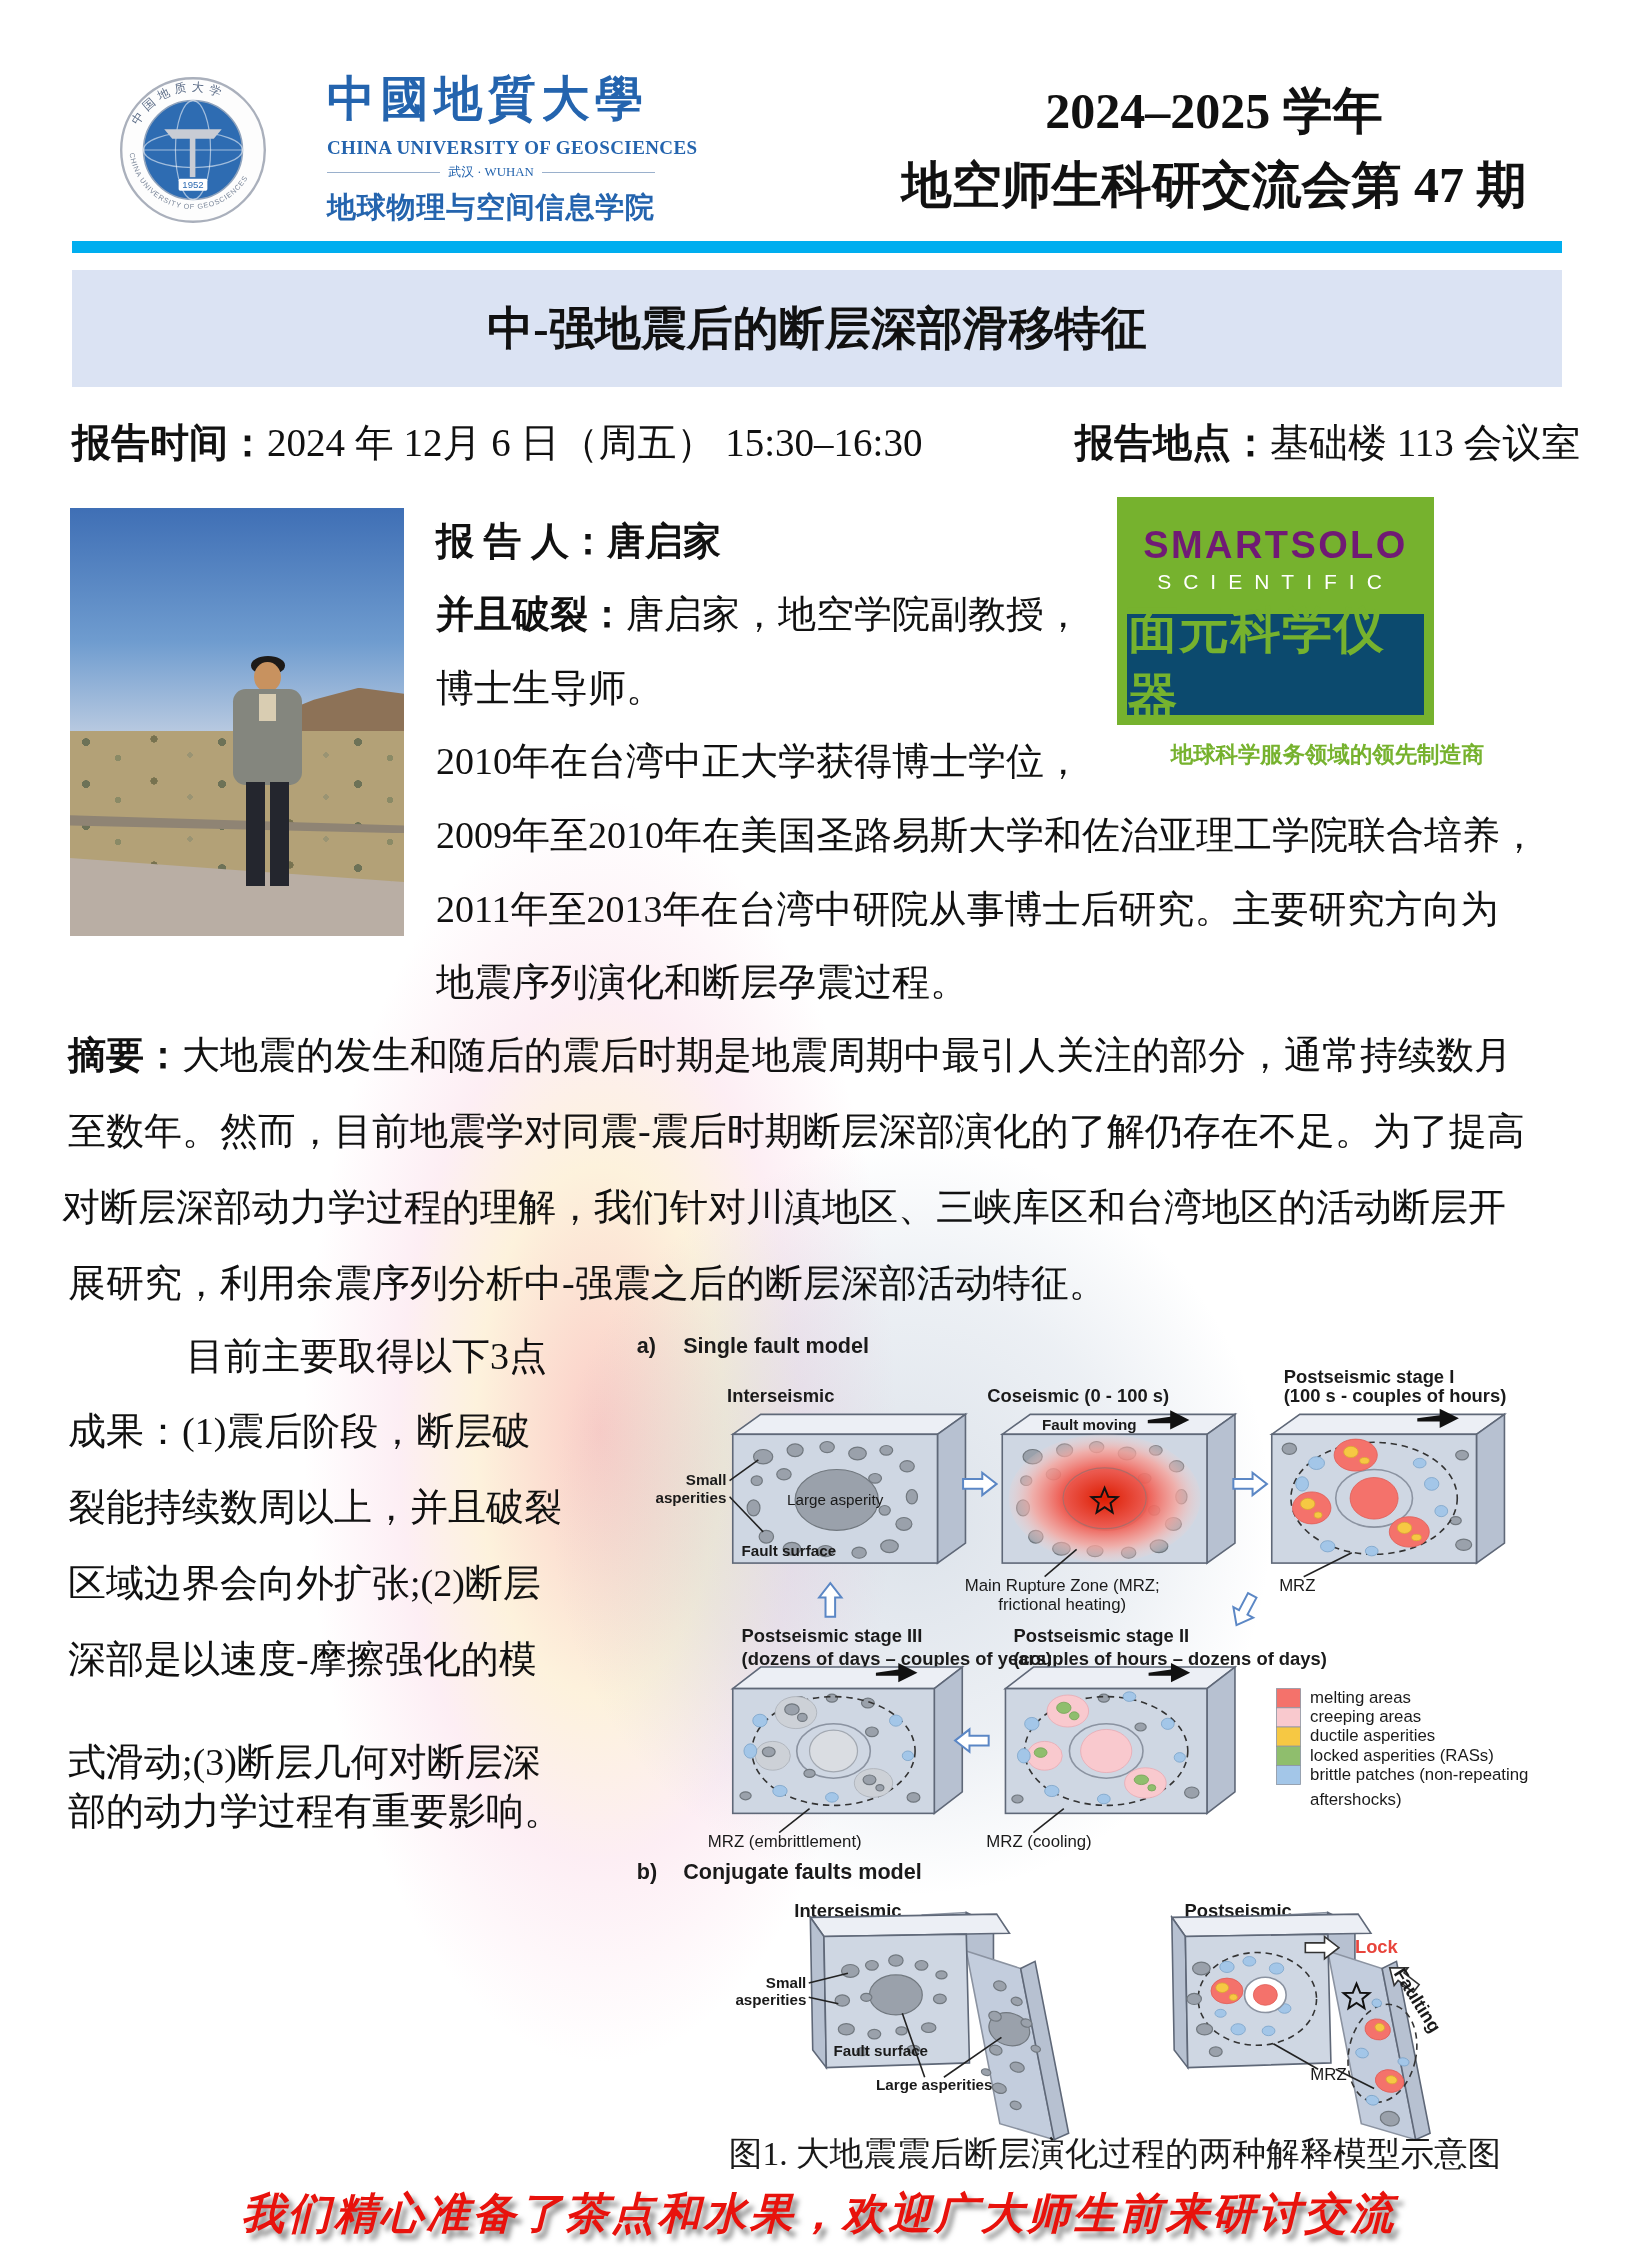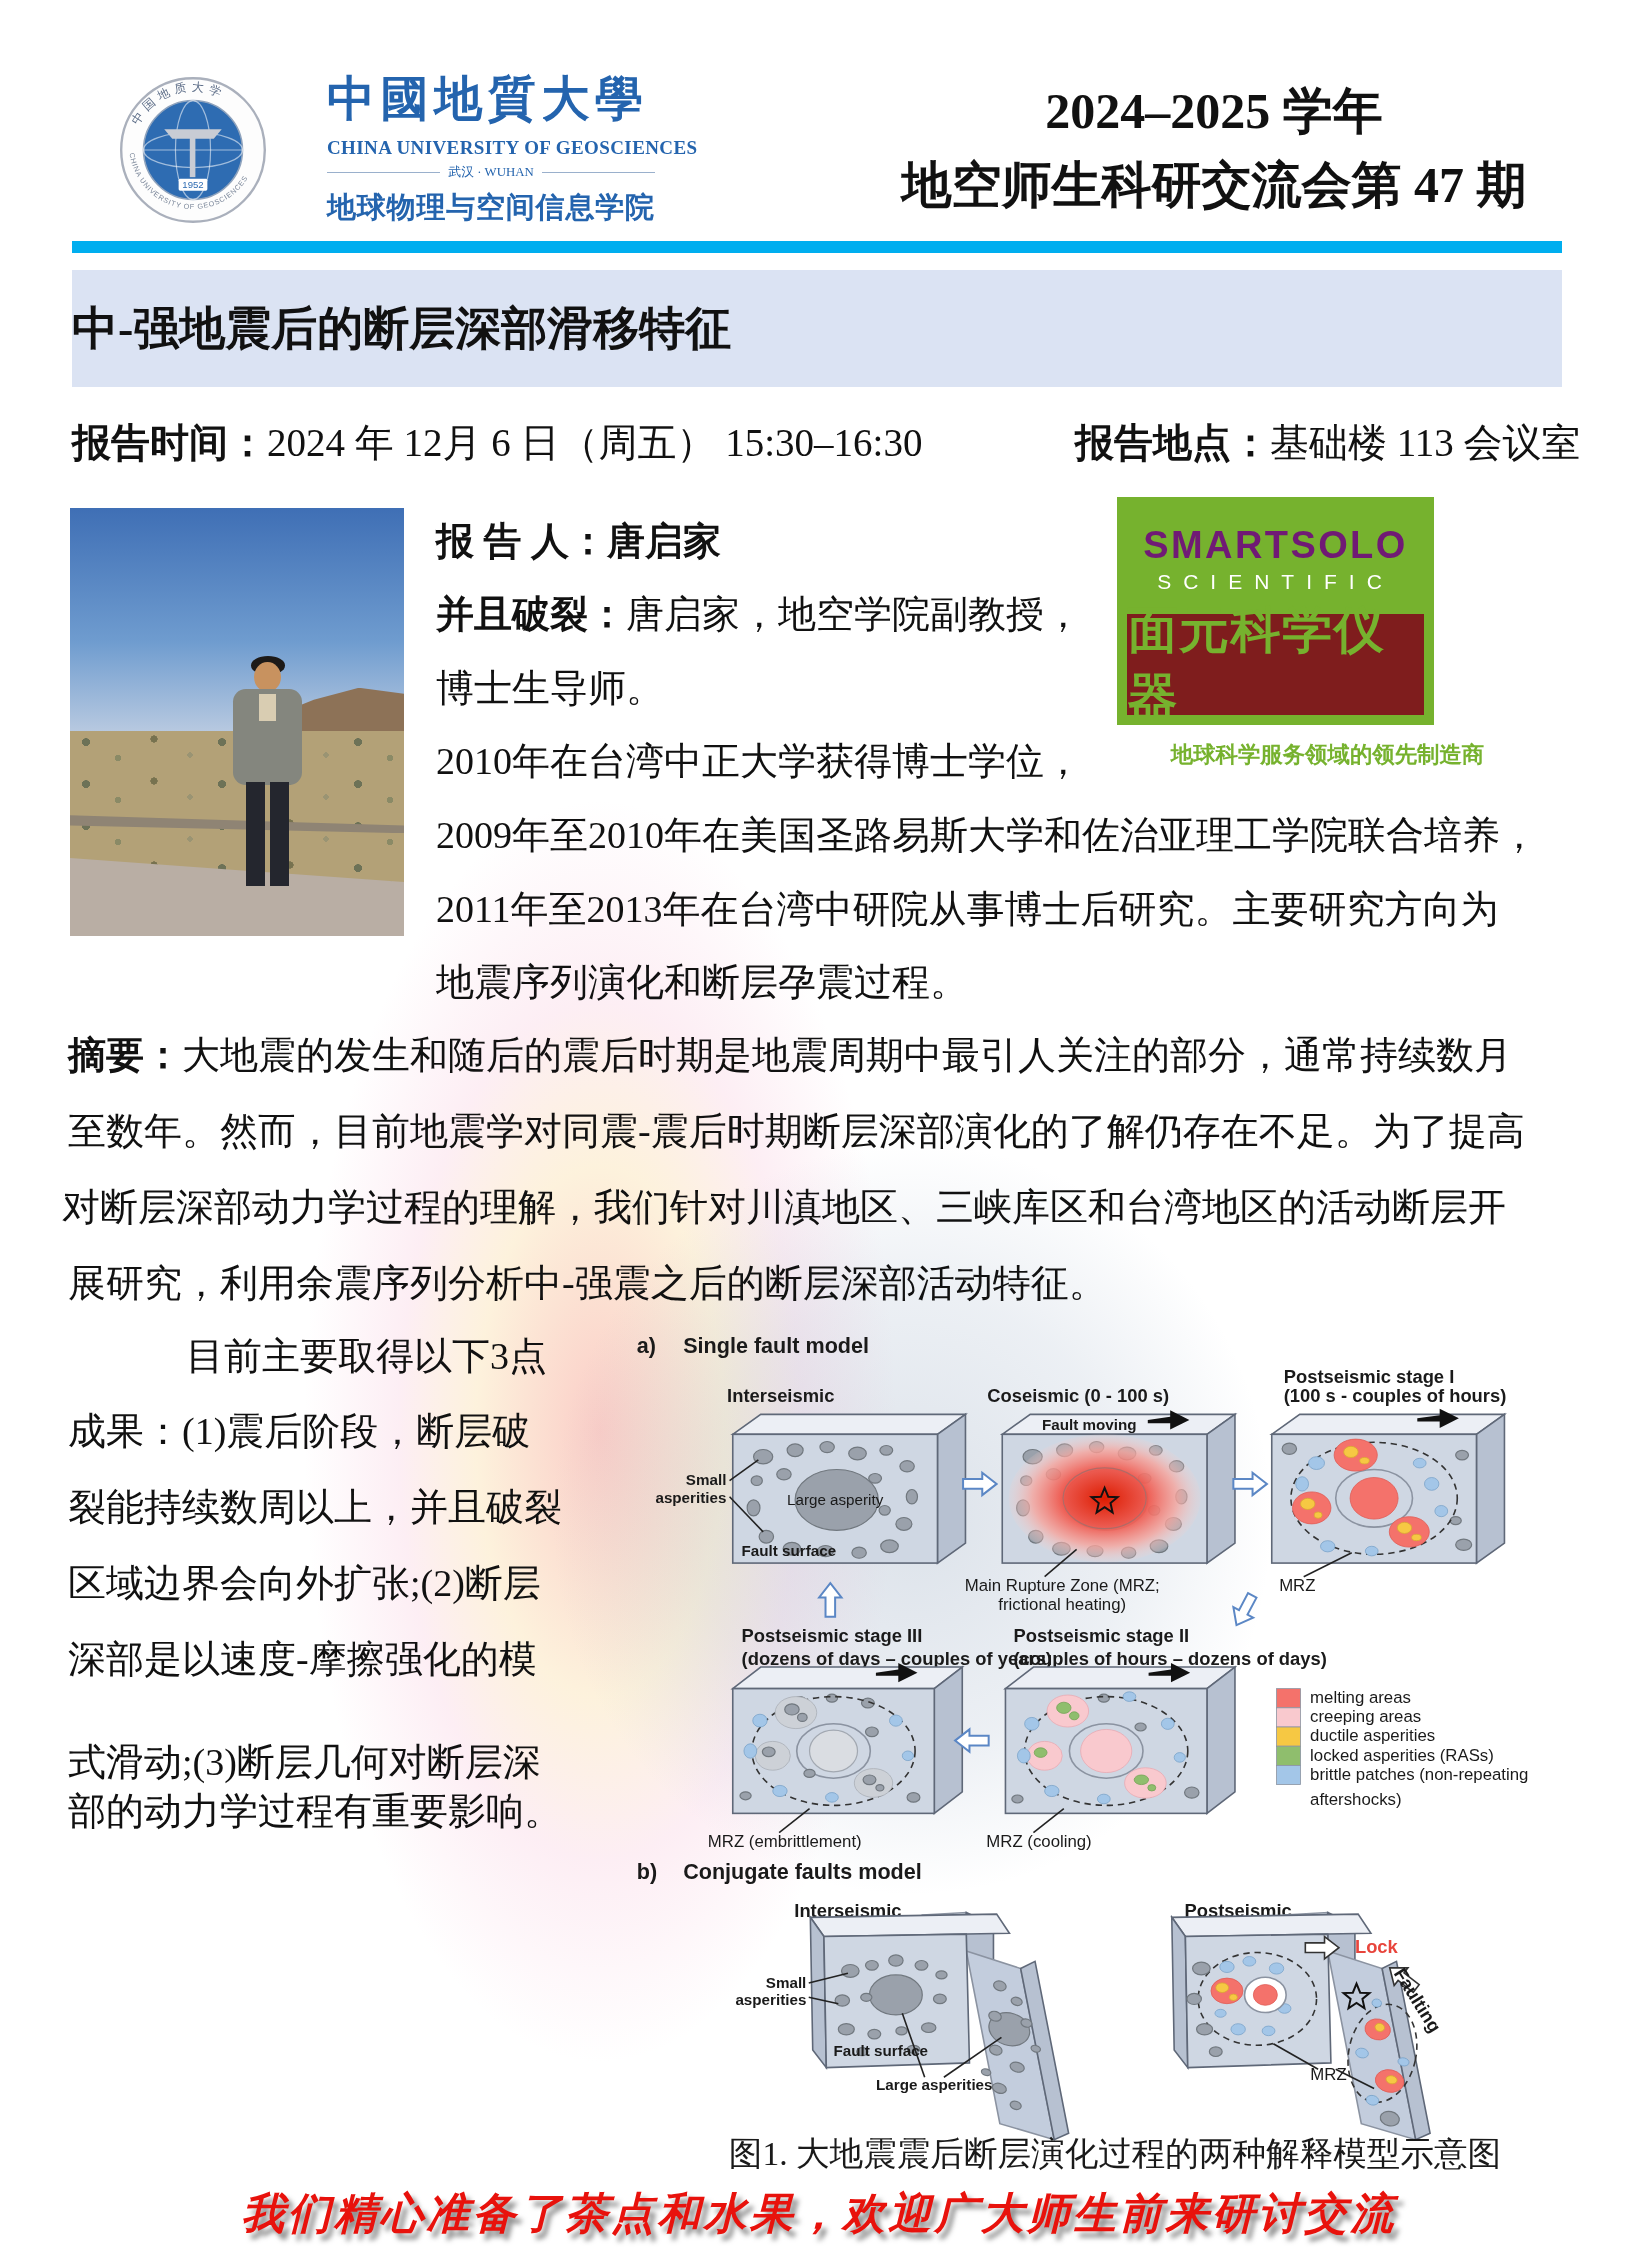--- a/index.html
+++ b/index.html
@@ -16,21 +16,21 @@
   .cn-callig{font-size:48px;font-weight:bold;letter-spacing:5.6px;white-space:nowrap;}
   .cn-en{font-size:19px;font-weight:bold;letter-spacing:0.4px;white-space:nowrap;margin-top:6.4px;}
   .cn-wuhan{display:flex;align-items:center;gap:8px;margin-top:4.8px;font-size:12.8px;color:#2464ae;}
   .cn-wuhan .rule{flex:1;height:1.6px;background:#9ab0cc;}
   .cn-school{font-size:29px;font-weight:bold;letter-spacing:0.8px;white-space:nowrap;margin-top:6.4px;}
   .session{left:790px;top:74px;width:848px;text-align:center;font-weight:600;}
   .session .l1{font-size:50px;line-height:74px;}
   .session .l2{font-size:50px;line-height:74px;}
   .cyanbar{left:72px;top:241px;width:1490px;height:12px;}
   .banner{left:72px;top:270px;width:1490px;height:117px;}
-  .banner .t{font-size:46px;font-weight:bold;line-height:117px;}
+  .banner .t{font-size:46px;font-weight:bold;text-align:center;line-height:117px;}
   .meta{font-size:39px;white-space:nowrap;}
   .meta b{font-weight:bold;}
   
   .photo{left:70px;top:508px;width:334px;height:428px;overflow:hidden;background:#7aa3d4;}
   .ph-sky{position:absolute;left:0;top:0;width:100%;height:52%;
     background:linear-gradient(#3f6fb5,#6f9ccf 60%,#b7c9e0 100%);}
   .ph-mesa{position:absolute;left:55%;top:42%;width:45%;height:14%;background:#8d7257;
     clip-path:polygon(0 100%,15% 45%,40% 20%,70% 0,100% 10%,100% 100%);}
   .ph-field{position:absolute;left:0;top:52%;width:100%;height:48%;background:#b3a177;
     background-image:radial-gradient(circle 7.2px at 16px 11.2px,#6d7257 55%,transparent 56%),
@@ -46,21 +46,21 @@
   .ph-head{position:absolute;left:30px;top:0;width:27px;height:30px;border-radius:50%;background:#c8925f;}
   .ph-hair{position:absolute;left:27px;top:-6.4px;width:34px;height:19px;border-radius:50%;background:#1d1a18;}
   .ph-jacket{position:absolute;left:9.6px;top:27px;width:69px;height:96px;border-radius:12.8px;background:#84867e;}
   .ph-shirt{position:absolute;left:35px;top:32px;width:17.6px;height:27px;background:#d9cdb2;}
   .ph-pants{position:absolute;left:22.4px;top:120px;width:19px;height:104px;background:#24262e;}
   .ph-pants2{position:absolute;left:46px;top:120px;width:19px;height:104px;background:#24262e;}
   
   .solo{left:1117px;top:497px;width:317px;height:228px;background:#76b22e;font-family:"Liberation Sans",sans-serif;}
   .solo-name{color:#701a75;text-align:center;font-weight:bold;font-size:38px;letter-spacing:2.4px;padding-top:27px;}
   .solo-sci{color:#fff;text-align:center;font-size:21px;letter-spacing:12px;margin-top:3.2px;}
-  .solo-white{position:absolute;left:10.4px;right:10.4px;top:117px;bottom:10.4px;background:#7f1d1d;
+  .solo-white{position:absolute;left:10.4px;right:10.4px;top:117px;bottom:10.4px;background:#0c4a6e;
     display:flex;align-items:center;justify-content:center;}
   .solo-cn{color:#76b22e;font-weight:bold;font-size:50px;letter-spacing:1.6px;}
   .solo-tag{left:1169px;top:739px;width:317px;text-align:center;color:#76b22e;font-weight:bold;
     font-size:22.4px;font-family:"Liberation Sans",sans-serif;white-space:nowrap;}
   
   .line{font-size:38px;white-space:nowrap;}
   .footer{left:0;top:2185px;width:1638px;text-align:center;font-size:43px;font-weight:bold;font-style:italic;
     color:#e8120c;text-shadow:4.8px 5.6px 5.6px rgba(110,110,110,.8);letter-spacing:3.2px;}
   
   .fs{font-family:"Liberation Sans",sans-serif;fill:#1a1a1a;}

